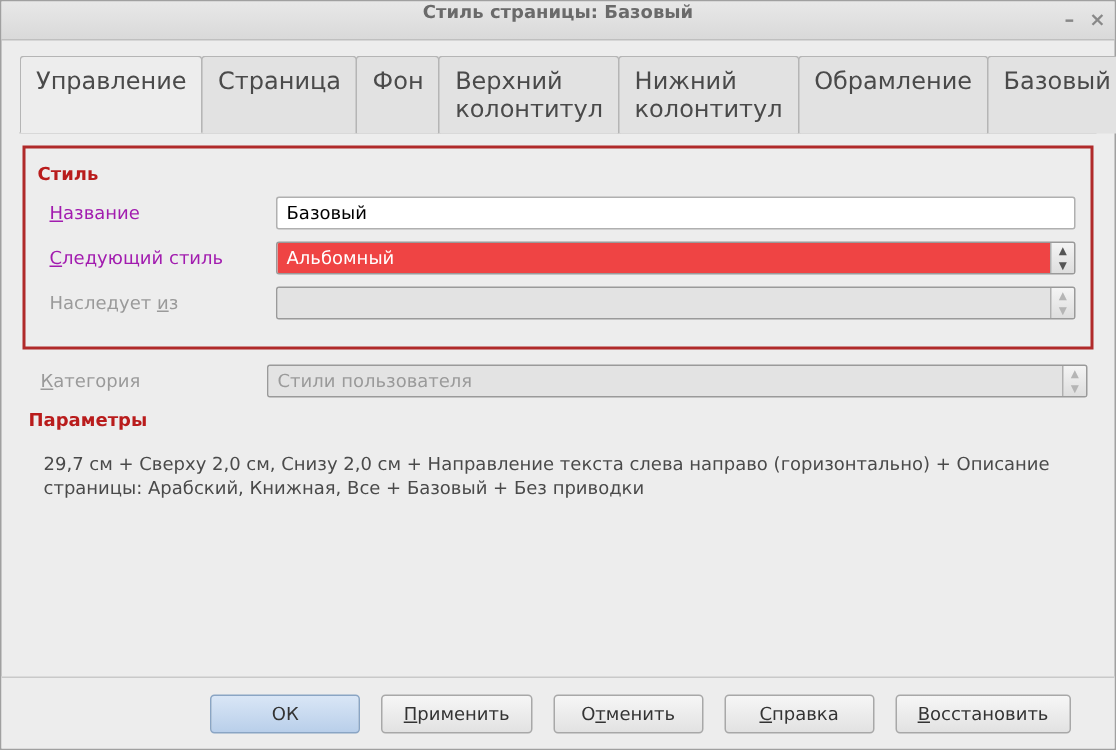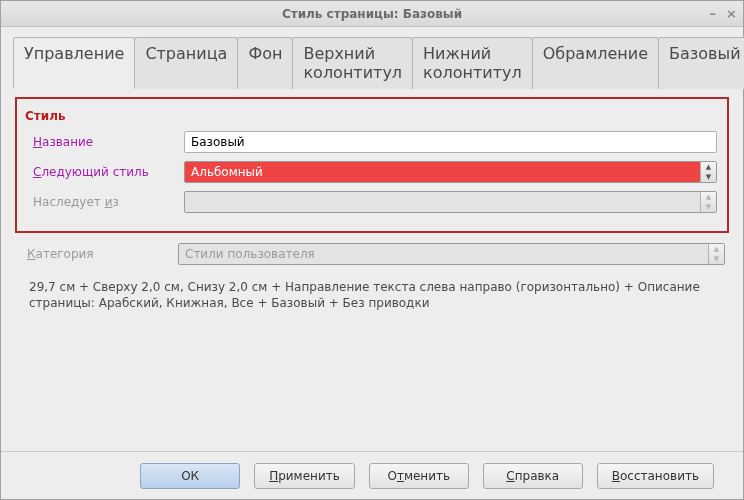--- a/index.html
+++ b/index.html
@@ -15,21 +15,21 @@
   .window {
     width: 744px; height: 500px;
     background: #ededed;
     border: 1px solid #a0a0a0;
     display: flex; flex-direction: column;
   }
   .titlebar {
     height: 26px;
     background: linear-gradient(#e8e8e8, #d9d9d9);
     border-bottom: 1px solid #bfbfbf;
-    display: flex; align-items: center;
+    display: flex; align-items: flex-start;
     color: #6a6a6a;
     font-weight: bold;
     position: relative;
   }
   .titlebar .title {
     flex: 1; text-align: center;
   }
   .titlebar .wbtns {
     position: absolute; right: 6px; top: 0; bottom: 0;
     display: flex; align-items: center; gap: 10px;
@@ -240,20 +240,21 @@
             <div class="cval">Стили пользователя</div>
             <div class="spin">
               <span>▲</span>
               <span>▼</span>
             </div>
           </div>
         </div>
       </div>
 
       <div class="params">
+        <div class="group-hdr">Параметры</div>
         <div class="params-text">29,7 см + Сверху 2,0 см, Снизу 2,0 см + Направление текста слева направо (горизонтально) + Описание страницы: Арабский, Книжная, Все + Базовый + Без приводки</div>
       </div>
 
     </div>
   </div>
 
   <div class="button-row">
     <button class="btn primary"><span>ОК</span></button>
     <button class="btn"><span class="u">П</span>рименить</button>
     <button class="btn">О<span class="u">т</span>менить</button>

